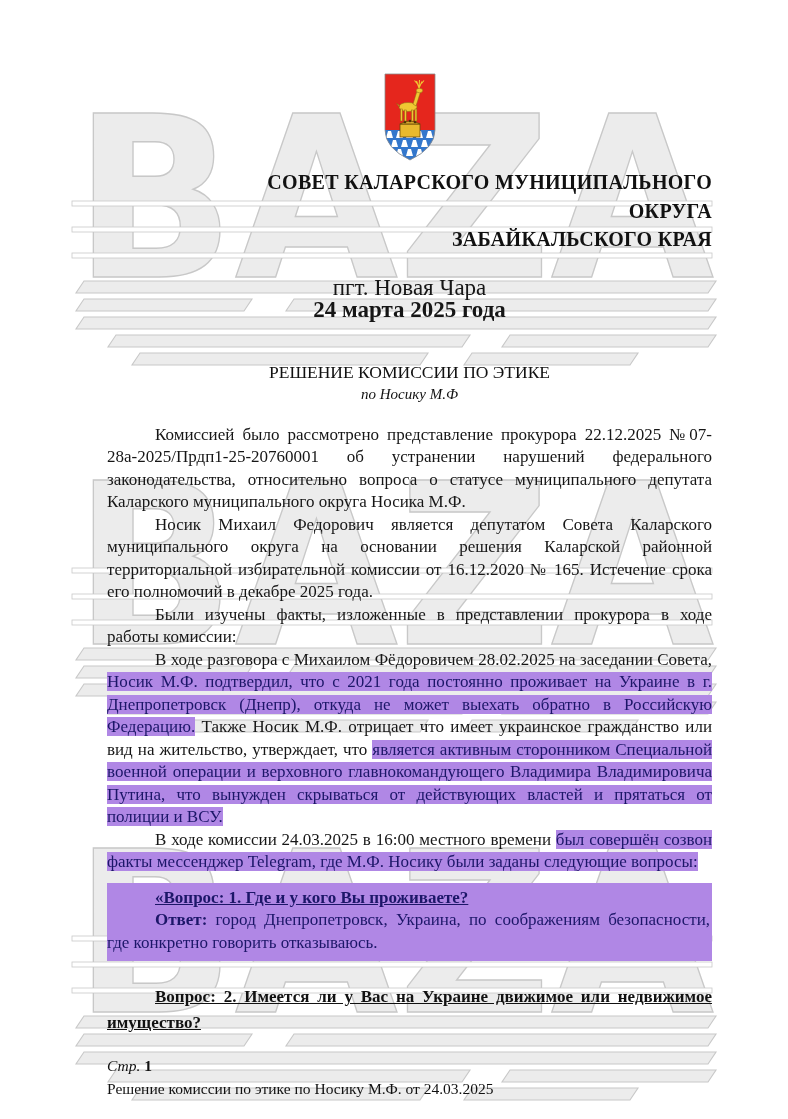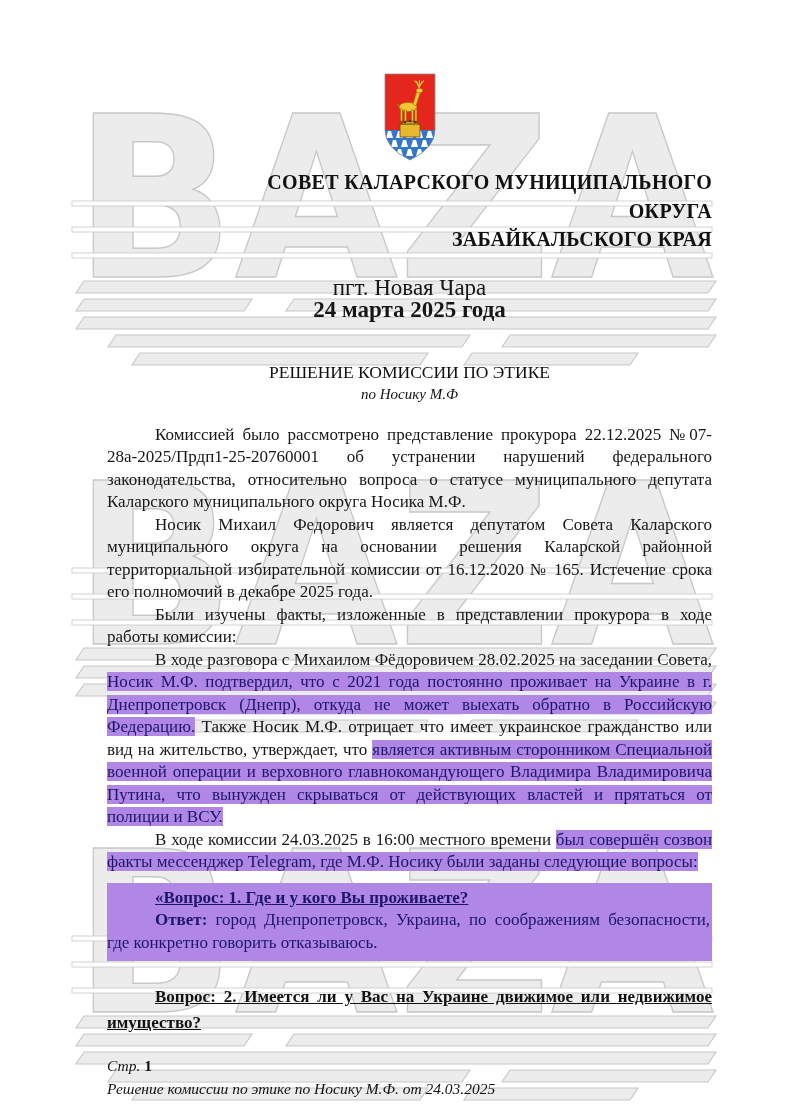--- a/index.html
+++ b/index.html
@@ -36,21 +36,21 @@
   .qa-q{font-weight:bold;text-decoration:underline;}
   .qa-a-label{font-weight:bold;}
   .q2{
     margin-top:23px;font-size:17px;line-height:26px;text-align:justify;
     font-weight:bold;text-decoration:underline;color:#111;
   }
   .q2 p{margin:0;text-indent:48px;}
   .footer{margin-top:18px;font-size:15.5px;line-height:23px;color:#111;}
   .page-num-line .lbl{font-style:italic;}
   .page-num-line .num{font-weight:bold;}
-  .doc-ref{font-style:italic;}
+  .doc-ref{}
 </style>
 </head>
 <body>
 
 <div class="page">
 
   <div class="watermarks">
     <svg class="wm" style="top:105px" viewBox="0 0 648 265">
       <text class="wm-letters" x="324" y="172" text-anchor="middle" textLength="640" lengthAdjust="spacingAndGlyphs">BAZA</text>
       <rect class="wm-slice" x="2" y="96" width="640" height="5"></rect>

